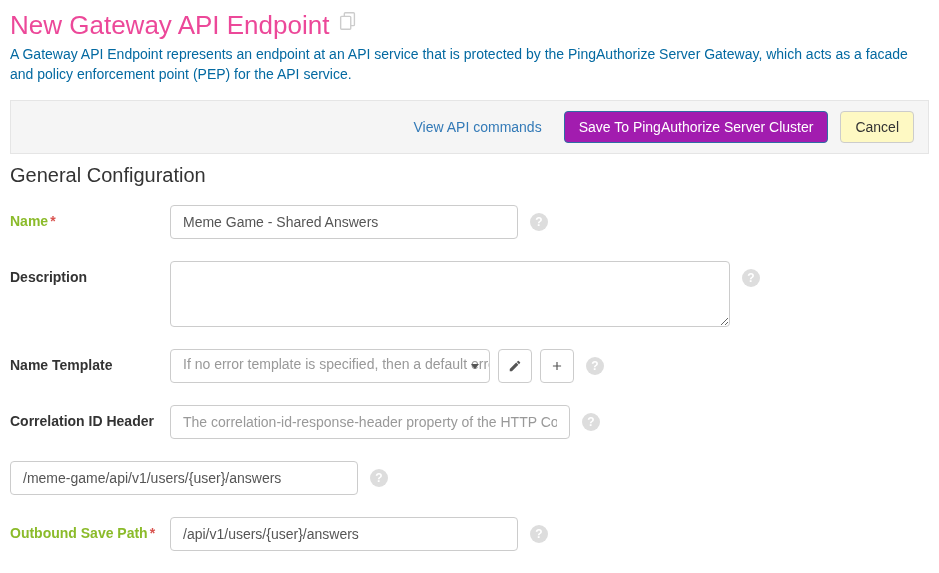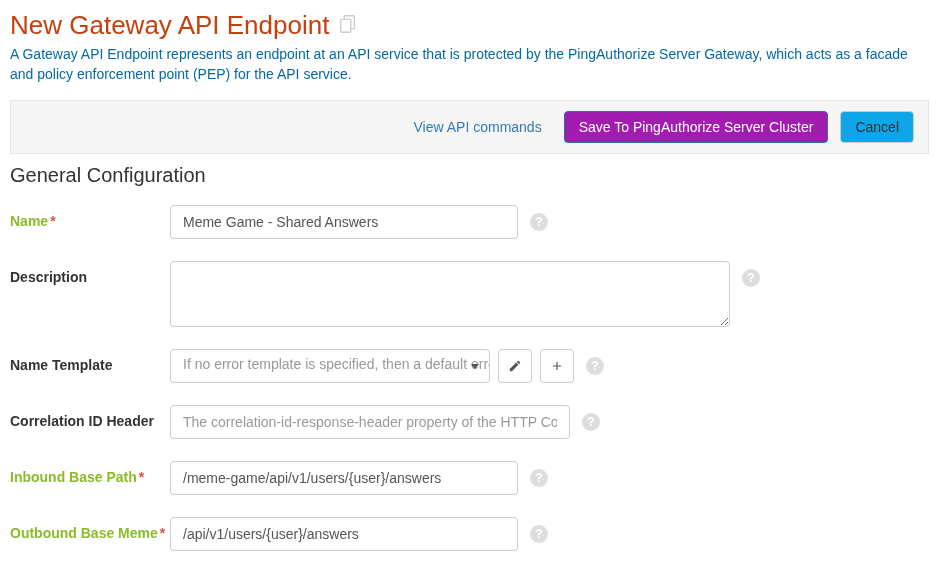--- a/index.html
+++ b/index.html
@@ -6,23 +6,23 @@
     body {
       font-family: "Helvetica Neue", Helvetica, Arial, sans-serif;
       font-size: 14px;
       color: #333;
       padding: 10px;
       width: 939px;
     }
     .page-title {
       font-size: 26px;
       font-weight: 400;
-      color: #c2410c;
-      display: flex;
-      align-items: flex-end;
+      color: #ec4899;
+      display: flex;
+      align-items: flex-start;
       gap: 8px;
       margin-bottom: 4px;
     }
     .copy-icon {
       color: #ccc;
       font-size: 22px;
     }
     .page-desc {
       color: #0369a1;
       font-size: 14px;
@@ -53,21 +53,21 @@
       font-size: 14px;
       cursor: pointer;
       border: 1px solid transparent;
     }
     .btn-primary {
       background: #a21caf;
       border-color: #2e6da4;
       color: #fff;
     }
     .btn-default {
-      background: #0ea5e9;
+      background: #fef9c3;
       border-color: #ccc;
       color: #333;
     }
     .section-title {
       font-size: 20px;
       font-weight: 400;
       color: #333;
       margin-bottom: 18px;
     }
     .form-row {
@@ -229,30 +229,27 @@
 
 <div class="form-row">
   <div class="form-label">Correlation ID Header</div>
   <div class="form-controls">
     <input class="form-input corr-input" placeholder="The correlation-id-response-header property of the HTTP Connection Handler" style="">
   </div>
   <div class="help-icon">?</div>
 </div>
 
 <div class="form-row">
+  <div class="form-controls">
+    <input class="form-input input-wide" value="/meme-game/api/v1/users/{user}/answers" style="">
+  </div>
+  <div class="help-icon">?</div>
+</div>
+
+<div class="form-row">
   <div class="form-label required">
-    <span>Inbound Base Path</span><span class="required-star">*</span>
-  </div>
-  <div class="form-controls">
-    <input class="form-input input-wide" value="/meme-game/api/v1/users/{user}/answers" style="">
-  </div>
-  <div class="help-icon">?</div>
-</div>
-
-<div class="form-row">
-  <div class="form-label required">
-    <span>Outbound Base Meme</span><span class="required-star">*</span>
+    <span>Outbound Save Path</span><span class="required-star">*</span>
   </div>
   <div class="form-controls">
     <input class="form-input input-wide" value="/api/v1/users/{user}/answers" style="">
   </div>
   <div class="help-icon">?</div>
 </div>
 
 </body></html>

